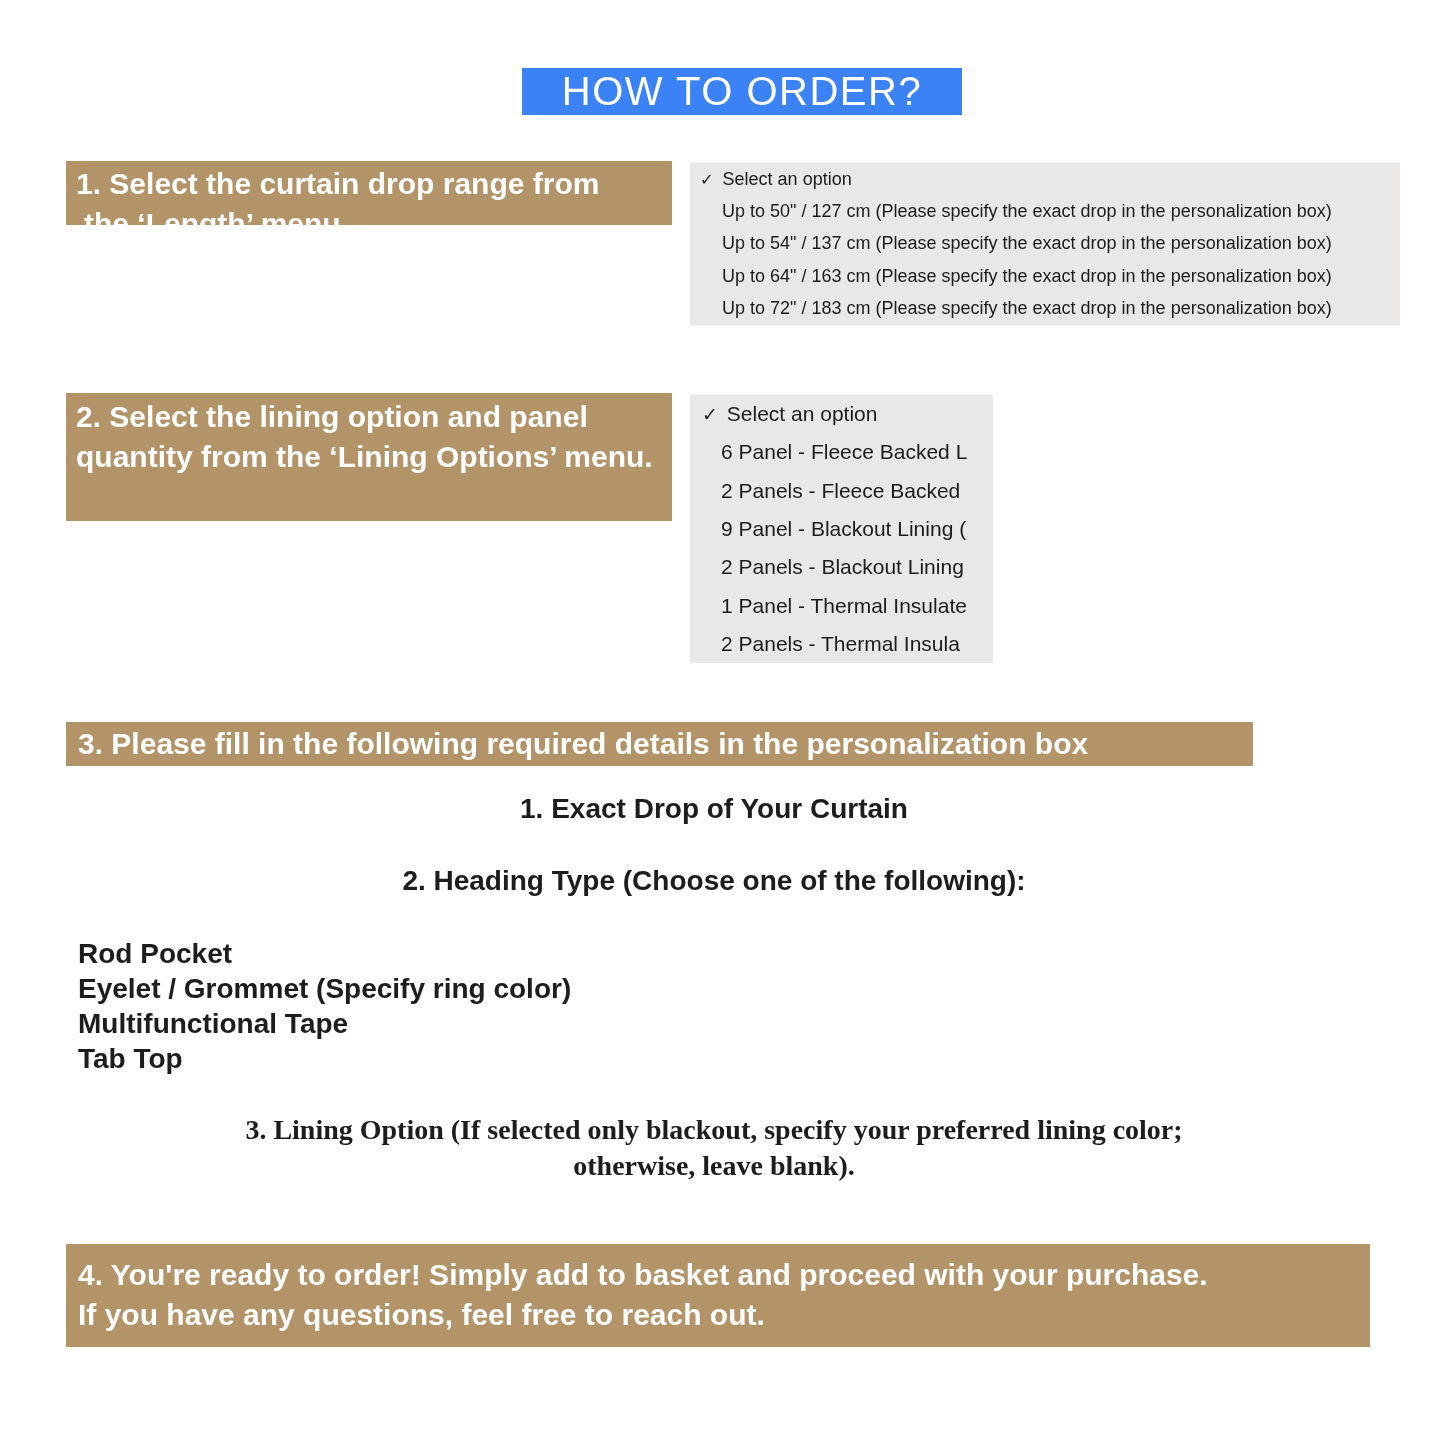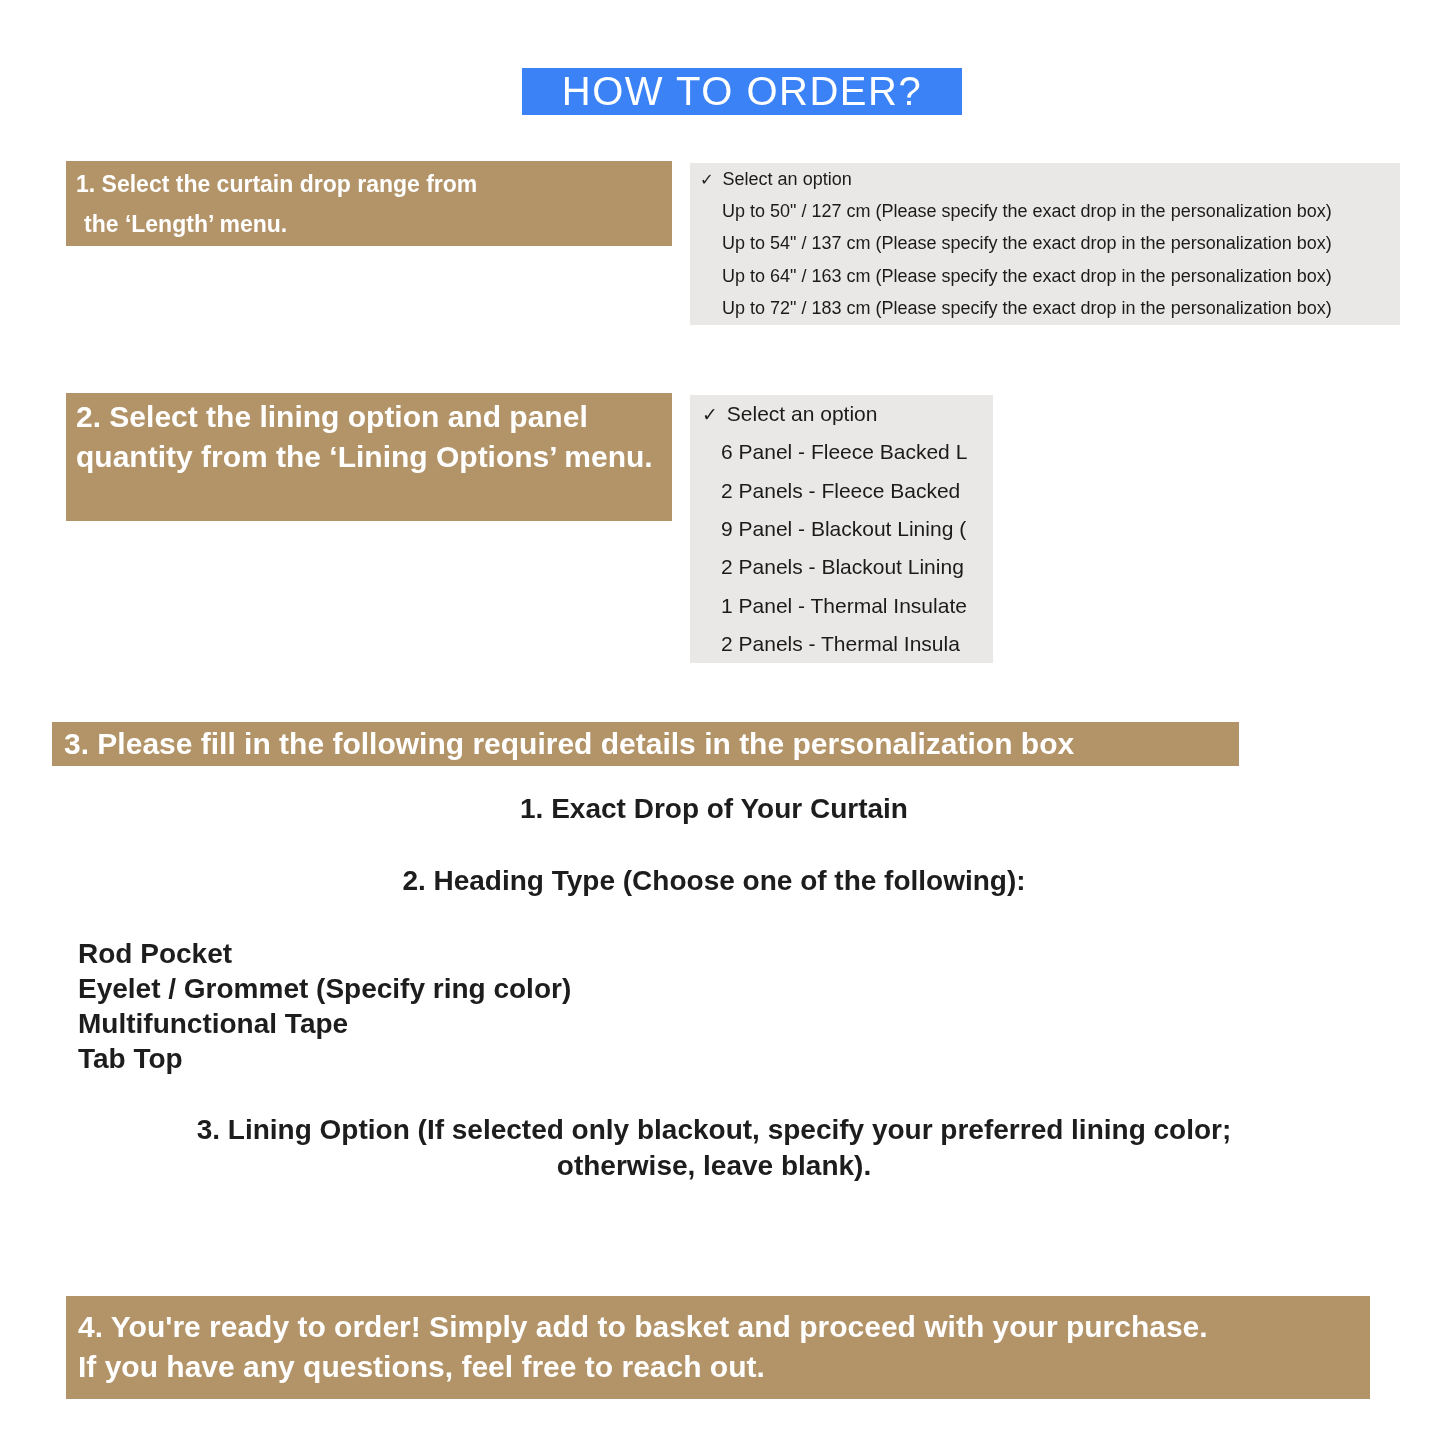--- a/index.html
+++ b/index.html
@@ -26,44 +26,44 @@
   }
   .step-box {
     position: absolute;
     background: #b39468;
     color: #ffffff;
     font-weight: 700;
     box-sizing: border-box;
   }
   .step1 {
     left: 66px; top: 161px;
-    width: 606px; height: 85px;
+    width: 606px; height: 64px;
     padding: 3px 6px 12px 10px;
-    font-size: 23px;
+    font-size: 30px;
     line-height: 40px;
   }
   .step1 .line2 { padding-left: 8px; }
   .step2 {
     left: 66px; top: 393px;
     width: 606px; height: 128px;
     padding: 4px 16px 0 10px;
     font-size: 30px;
     line-height: 40px;
   }
   .step3 {
-    left: 52px; top: 722px;
+    left: 66px; top: 722px;
     width: 1187px; height: 44px;
     font-size: 30px;
     display: flex;
     align-items: center;
     padding-left: 12px;
     white-space: nowrap;
   }
   .step4 {
-    left: 66px; top: 1296px;
+    left: 66px; top: 1244px;
     width: 1304px; height: 103px;
     padding: 11px 6px 0 12px;
     font-size: 30px;
     line-height: 40px;
   }
   .menu {
     position: absolute;
     background: #e9e8e6;
     color: #1b1b1b;
     display: grid;
@@ -104,21 +104,21 @@
     box-sizing: border-box;
     color: #1d1d1d;
     font-weight: 700;
     font-size: 28px;
     line-height: 35px;
   }
   .details p { margin: 0; text-align: center; }
   .detail-item1 { margin-bottom: 37px !important; }
   .detail-item2 { margin-bottom: 38px !important; }
   .heading-options { margin-bottom: 36px; }
-  .detail-item3 { line-height: 36px; }
+  .detail-item3 { line-height: 36px; font-family: Liberation Serif, serif; }
 </style>
 </head>
 <body>
 
 <div class="canvas">
 
   <div class="title-bar">HOW TO ORDER?</div>
 
   <div class="step-box step1">
     <div class="line1">1. Select the curtain drop range from</div>

